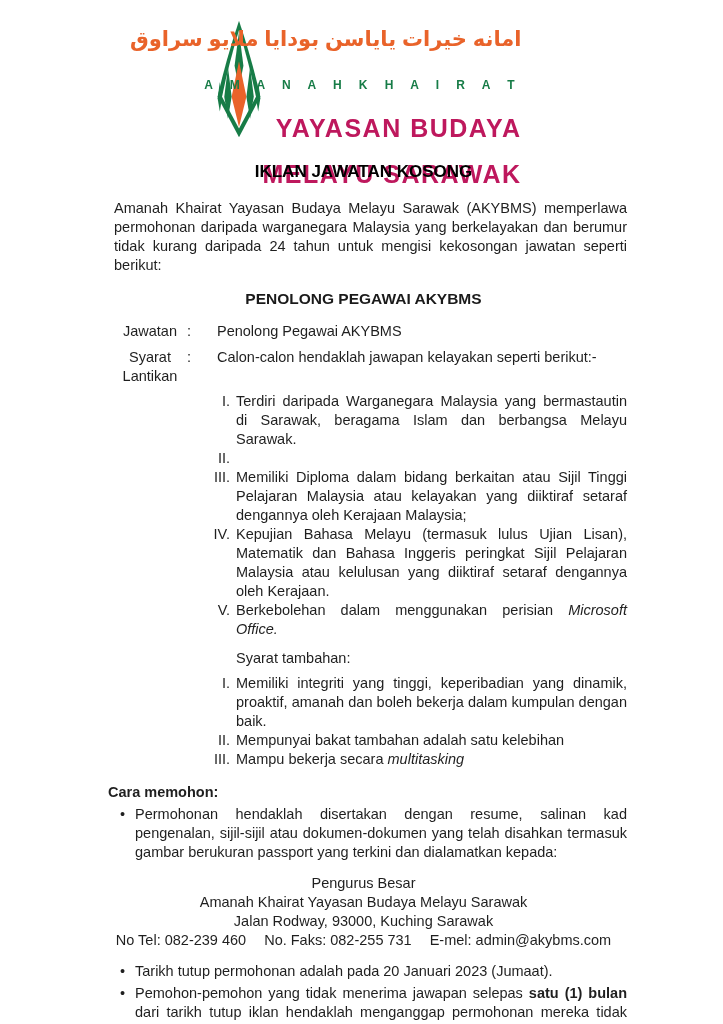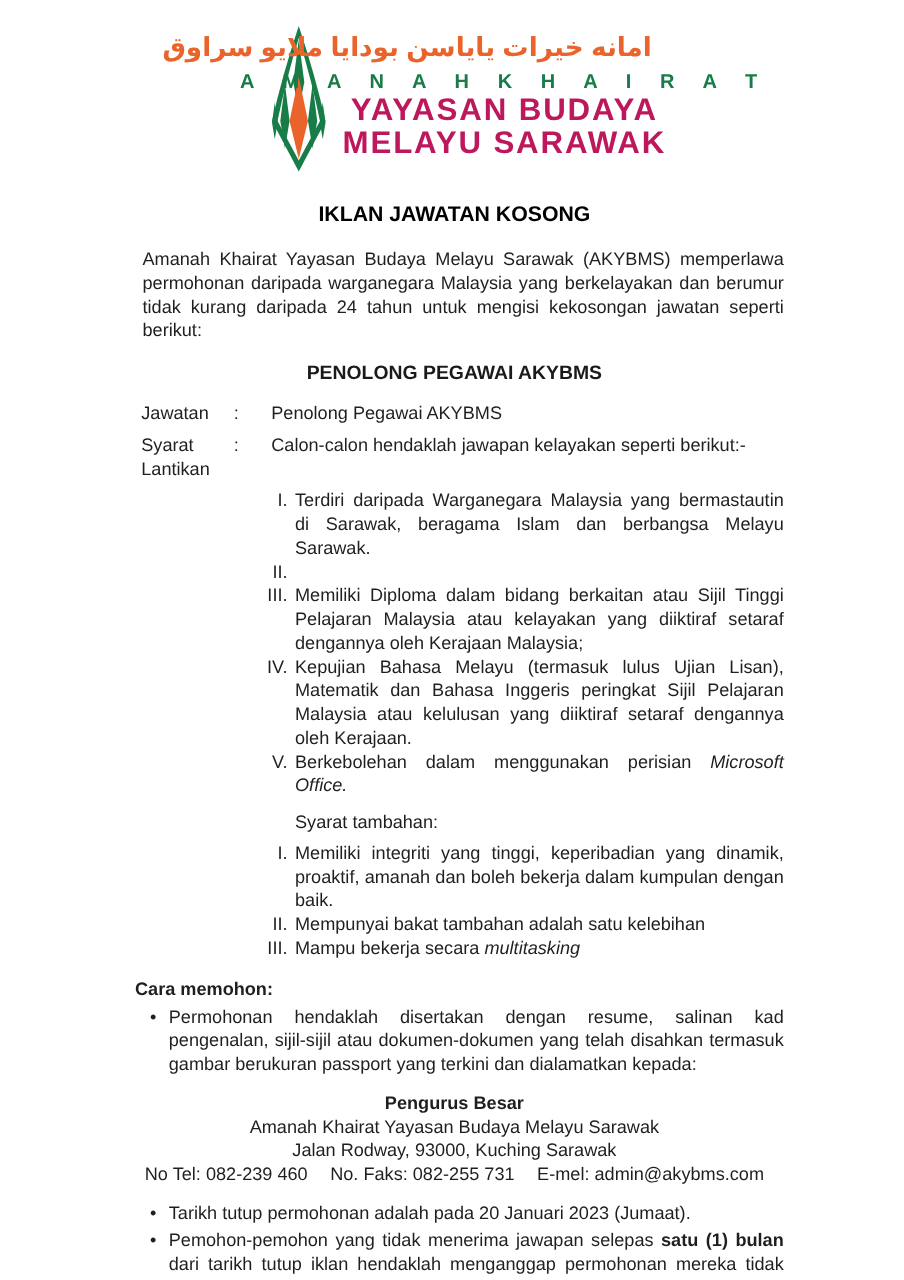--- a/index.html
+++ b/index.html
@@ -14,28 +14,28 @@
     font-size:14.5px;
     line-height:19px;
   }
   .content{padding:0 96px 0 100px;}
   
   .logo-row{
     display:flex;justify-content:center;align-items:flex-start;
     gap:10px;margin-top:18px;height:120px;
   }
   .logo-icon{flex:none;margin-top:2px;}
-  .logo-text{display:flex;flex-direction:column;align-items:center;width:236px;}
+  .logo-text{display:flex;flex-direction:column;align-items:flex-end;width:236px;gap:20px;}
   .arabic{
     color:#e9632a;font-weight:bold;font-size:21px;line-height:26px;
     direction:rtl;width:100%;text-align:center;letter-spacing:1px;
     margin-top:8px;white-space:nowrap;
   }
   .amanah{
-    color:#177c47;font-weight:bold;font-size:16px;letter-spacing:0.58em;
+    color:#177c47;font-weight:bold;font-size:12px;letter-spacing:0.58em;
     margin-top:4px;white-space:nowrap;
   }
   .yayasan{
     color:#be185d;font-weight:bold;font-size:25px;line-height:26px;
     letter-spacing:1.5px;white-space:nowrap;
   }
   
   .doc-title{
     margin:24px 0 0 0;text-align:center;
     font-size:17px;font-weight:bold;color:#000000;
@@ -43,37 +43,37 @@
   .intro{margin:18px 0 0 14px;}
   .justify{text-align:justify;}
   .position{
     margin:14px 0 0 0;text-align:center;
     font-size:15.5px;font-weight:bold;color:#1a1a1a;
   }
   
   .defs{margin:14px 0 0 13px;}
   .def-row{display:grid;grid-template-columns:74px 30px 1fr;}
   .def-row + .def-row{margin-top:7px;}
-  .def-label{grid-column:1;}
+  .def-label{grid-column:1;text-align:center;}
   .def-colon{grid-column:2;}
   .def-value{grid-column:3;}
   
   .roman-list{margin-top:6px;}
   .li{display:flex;padding-left:96px;}
   .li-num{flex:none;width:34px;text-align:right;}
   .li-text{flex:1;margin-left:6px;}
   .sub-heading{margin:10px 0 0 136px;}
   
   .cara-heading{margin:14px 0 0 8px;font-weight:bold;}
   .bullet{display:flex;padding-left:20px;margin-top:3px;}
   .dot{flex:none;width:15px;}
   .btxt{flex:1;}
   
   .address{margin-top:12px;text-align:center;}
-  .addr-name{font-weight:bold;}
+  .addr-name{font-weight:normal;}
   .contact-line{display:flex;justify-content:center;gap:18px;white-space:nowrap;}
   .closing{margin-top:12px;}
   i:empty{display:none;}
 </style>
 </head>
 <body>
 
 <div class="page">
 
   <header class="logo-row">

